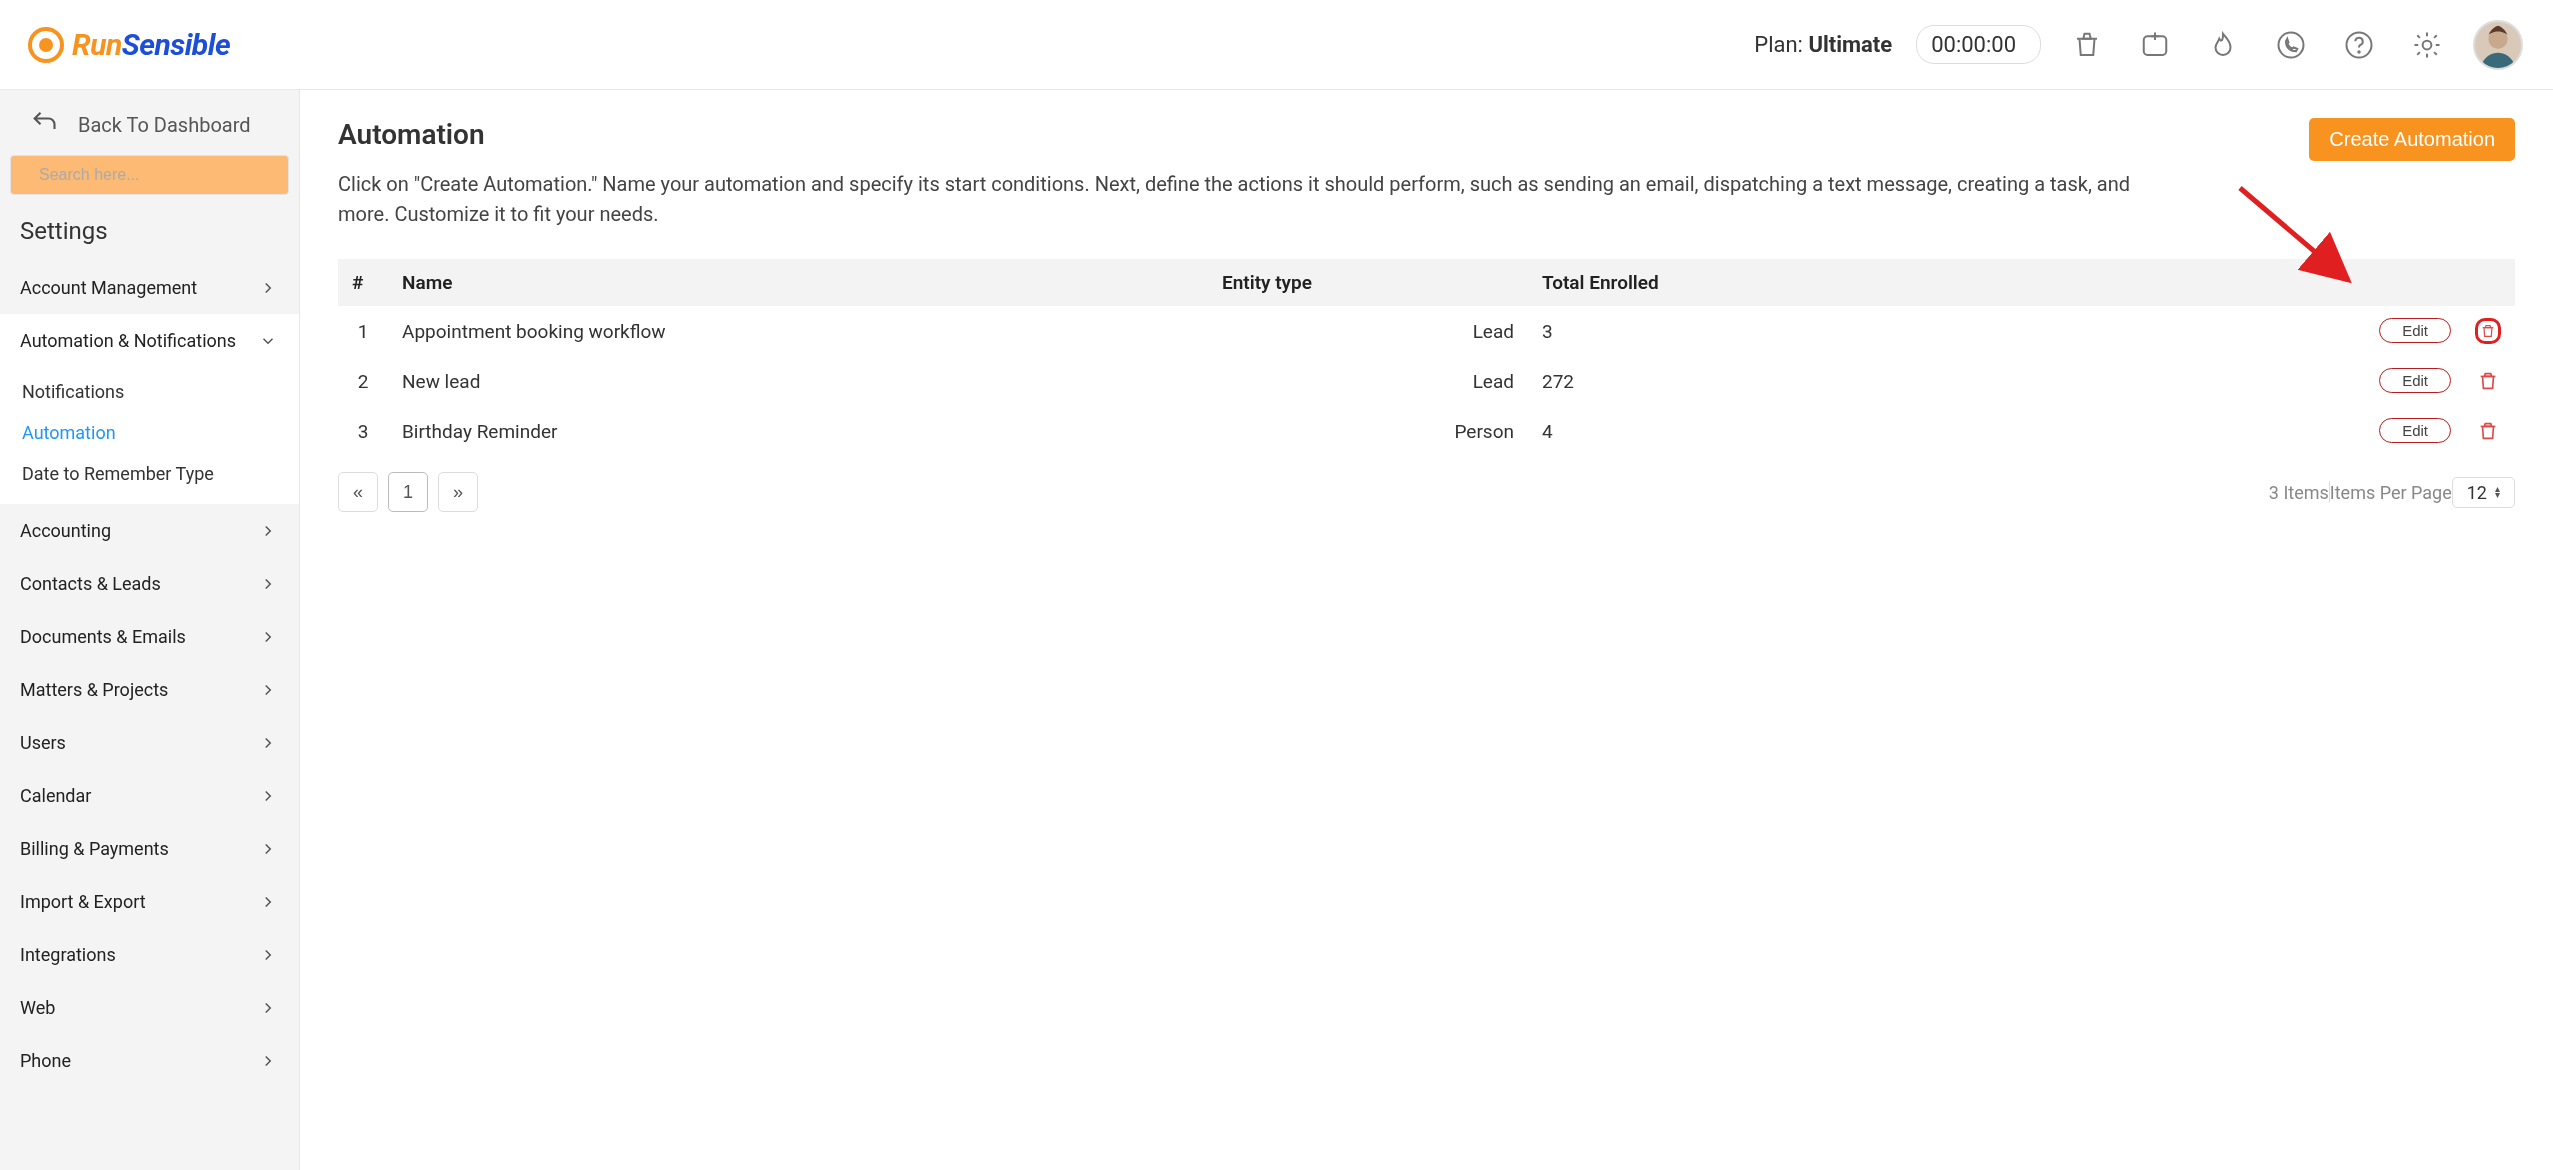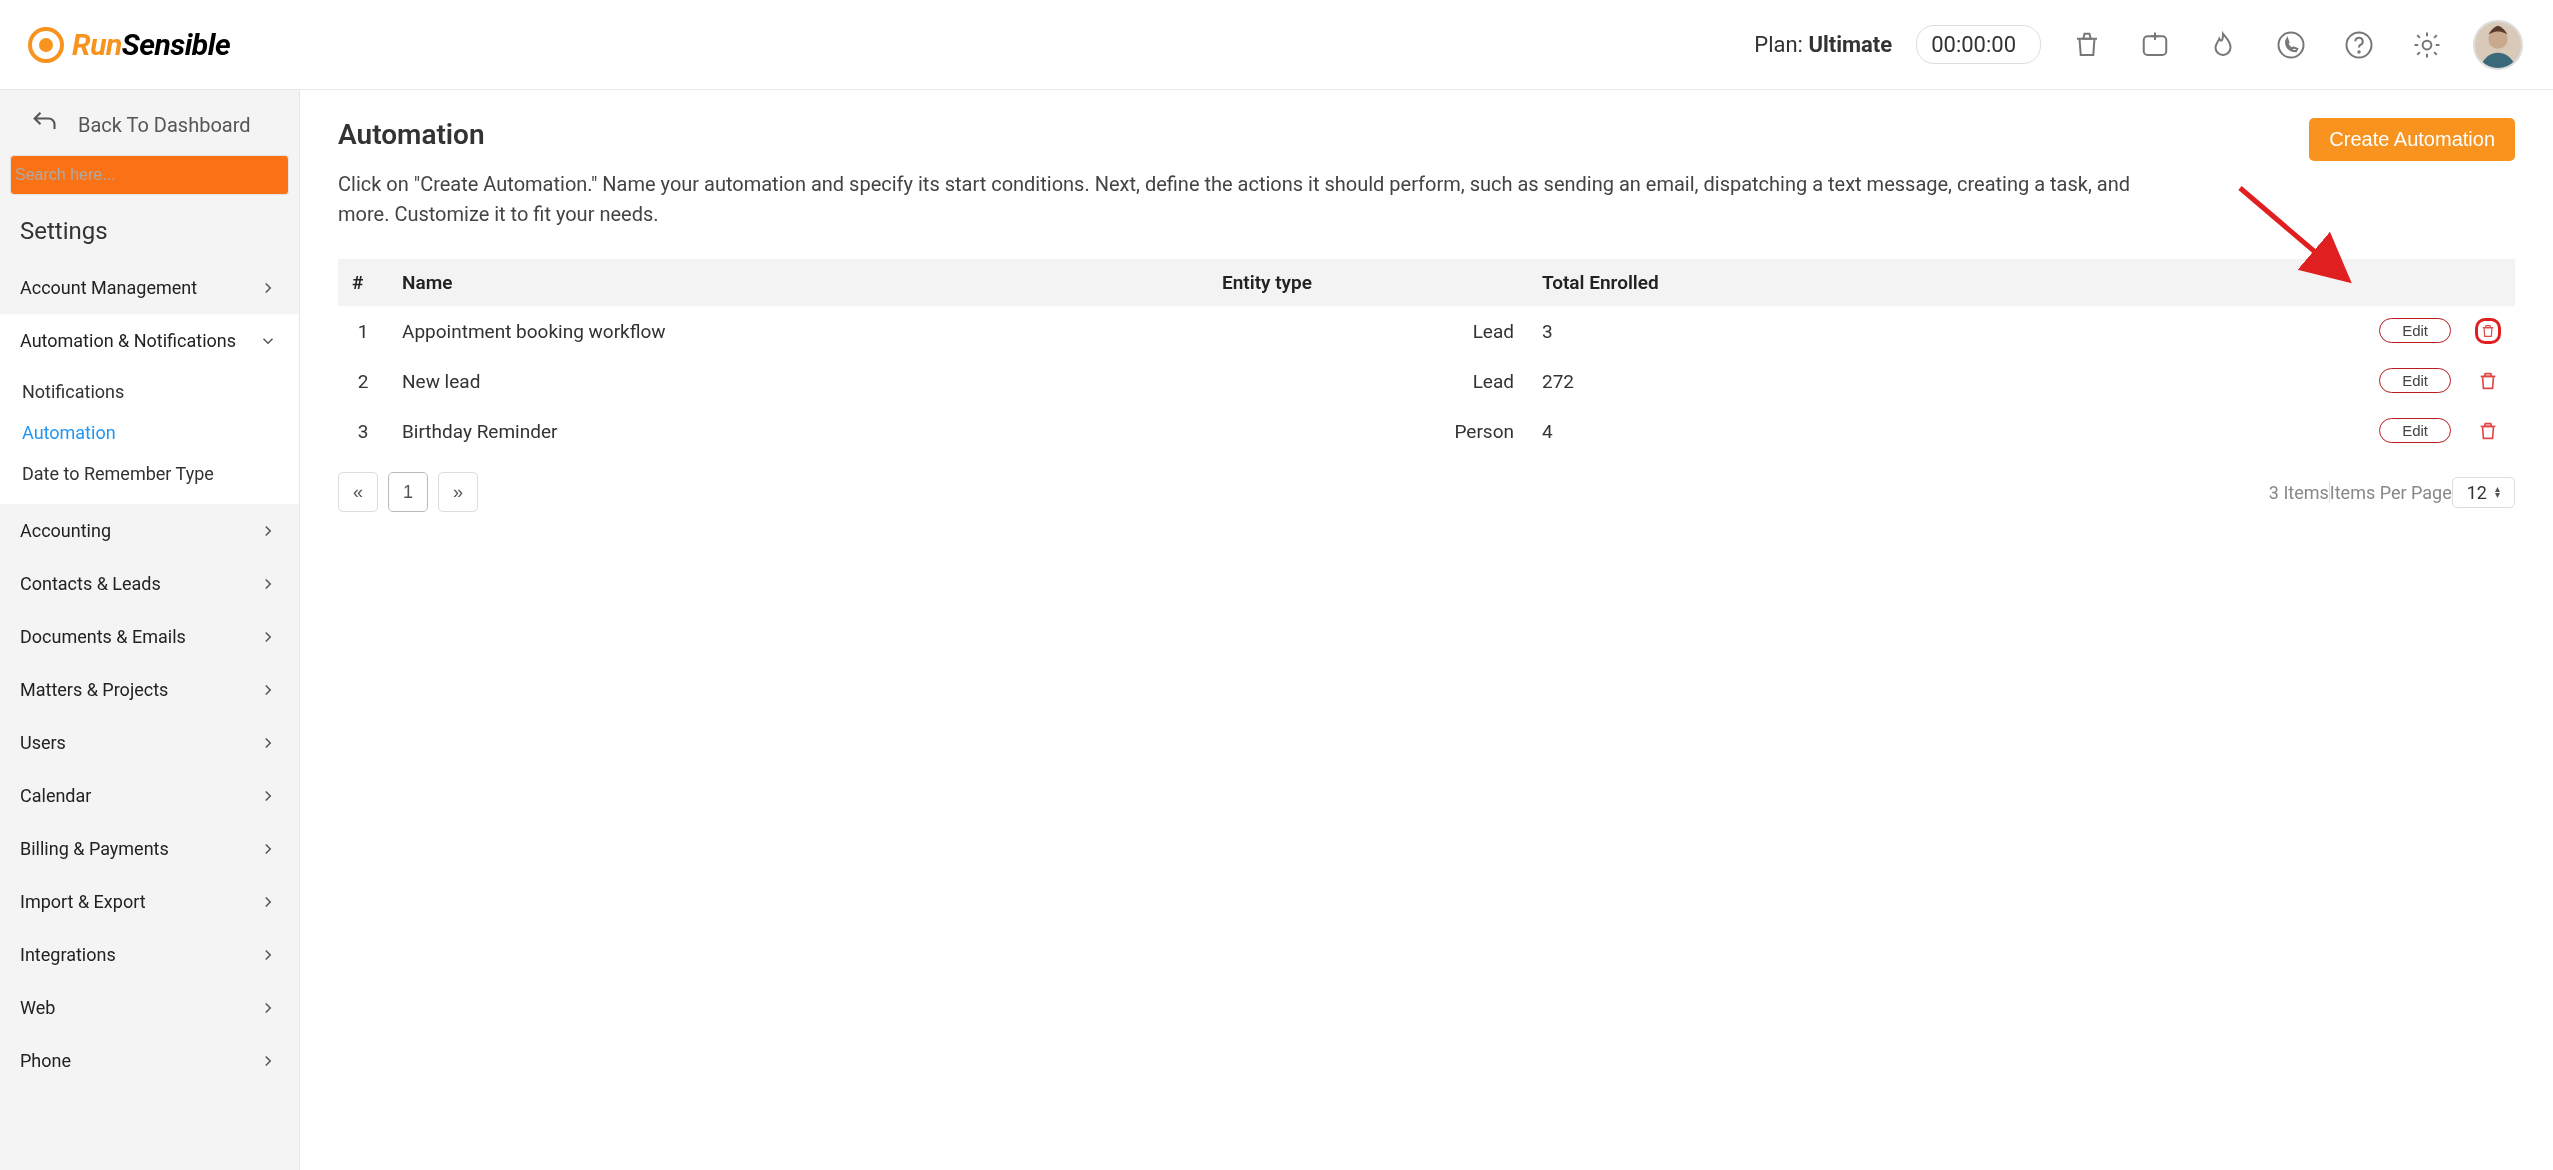--- a/index.html
+++ b/index.html
@@ -34,21 +34,21 @@
     position: relative;
     display:flex;align-items:center;justify-content:center;
   }
   .logo-circle::after{
     content:"";
     width:14px;height:14px;border-radius:50%;
     background:#f7931e;
   }
   .logo-text { font-size: 30px; font-weight: 700; letter-spacing:-0.5px;}
   .logo-run { color: #f7931e; font-style: italic;}
-  .logo-sensible { color: #000000; font-style: italic;}
+  .logo-sensible { color: #1d4ed8; font-style: italic;}
   .topbar-right {
     margin-left: auto;
     display: flex;
     align-items: center;
     gap: 24px;
   }
   .plan-label { color:#333; font-size:22px; }
   .plan-label b{font-weight:700;}
   .timer-box {
     border:1px solid #ddd;
@@ -90,24 +90,24 @@
     padding:18px 22px 14px 30px;
     color:#555;
     font-size:20px;
   }
   .back-row svg{width:28px;height:28px;stroke:#555;fill:none;stroke-width:1.8;}
   .search-wrap{padding:0 10px 14px;}
   .search-input{
     width:100%;
     border:1px solid #e3e3e3;
     border-radius:4px;
-    padding:10px 4px;
+    padding:10px 28px;
     font-size:16px;
     color:#333;
-    background:#f97316;
+    background:#fdba74;
   }
   .search-input::placeholder{color:#aaa;}
   .settings-title{
     padding:8px 20px 16px;
     font-size:24px;color:#333;
   }
   .nav-group{}
   .nav-item{
     display:flex;align-items:center;justify-content:space-between;
     padding:16px 22px 16px 20px;

